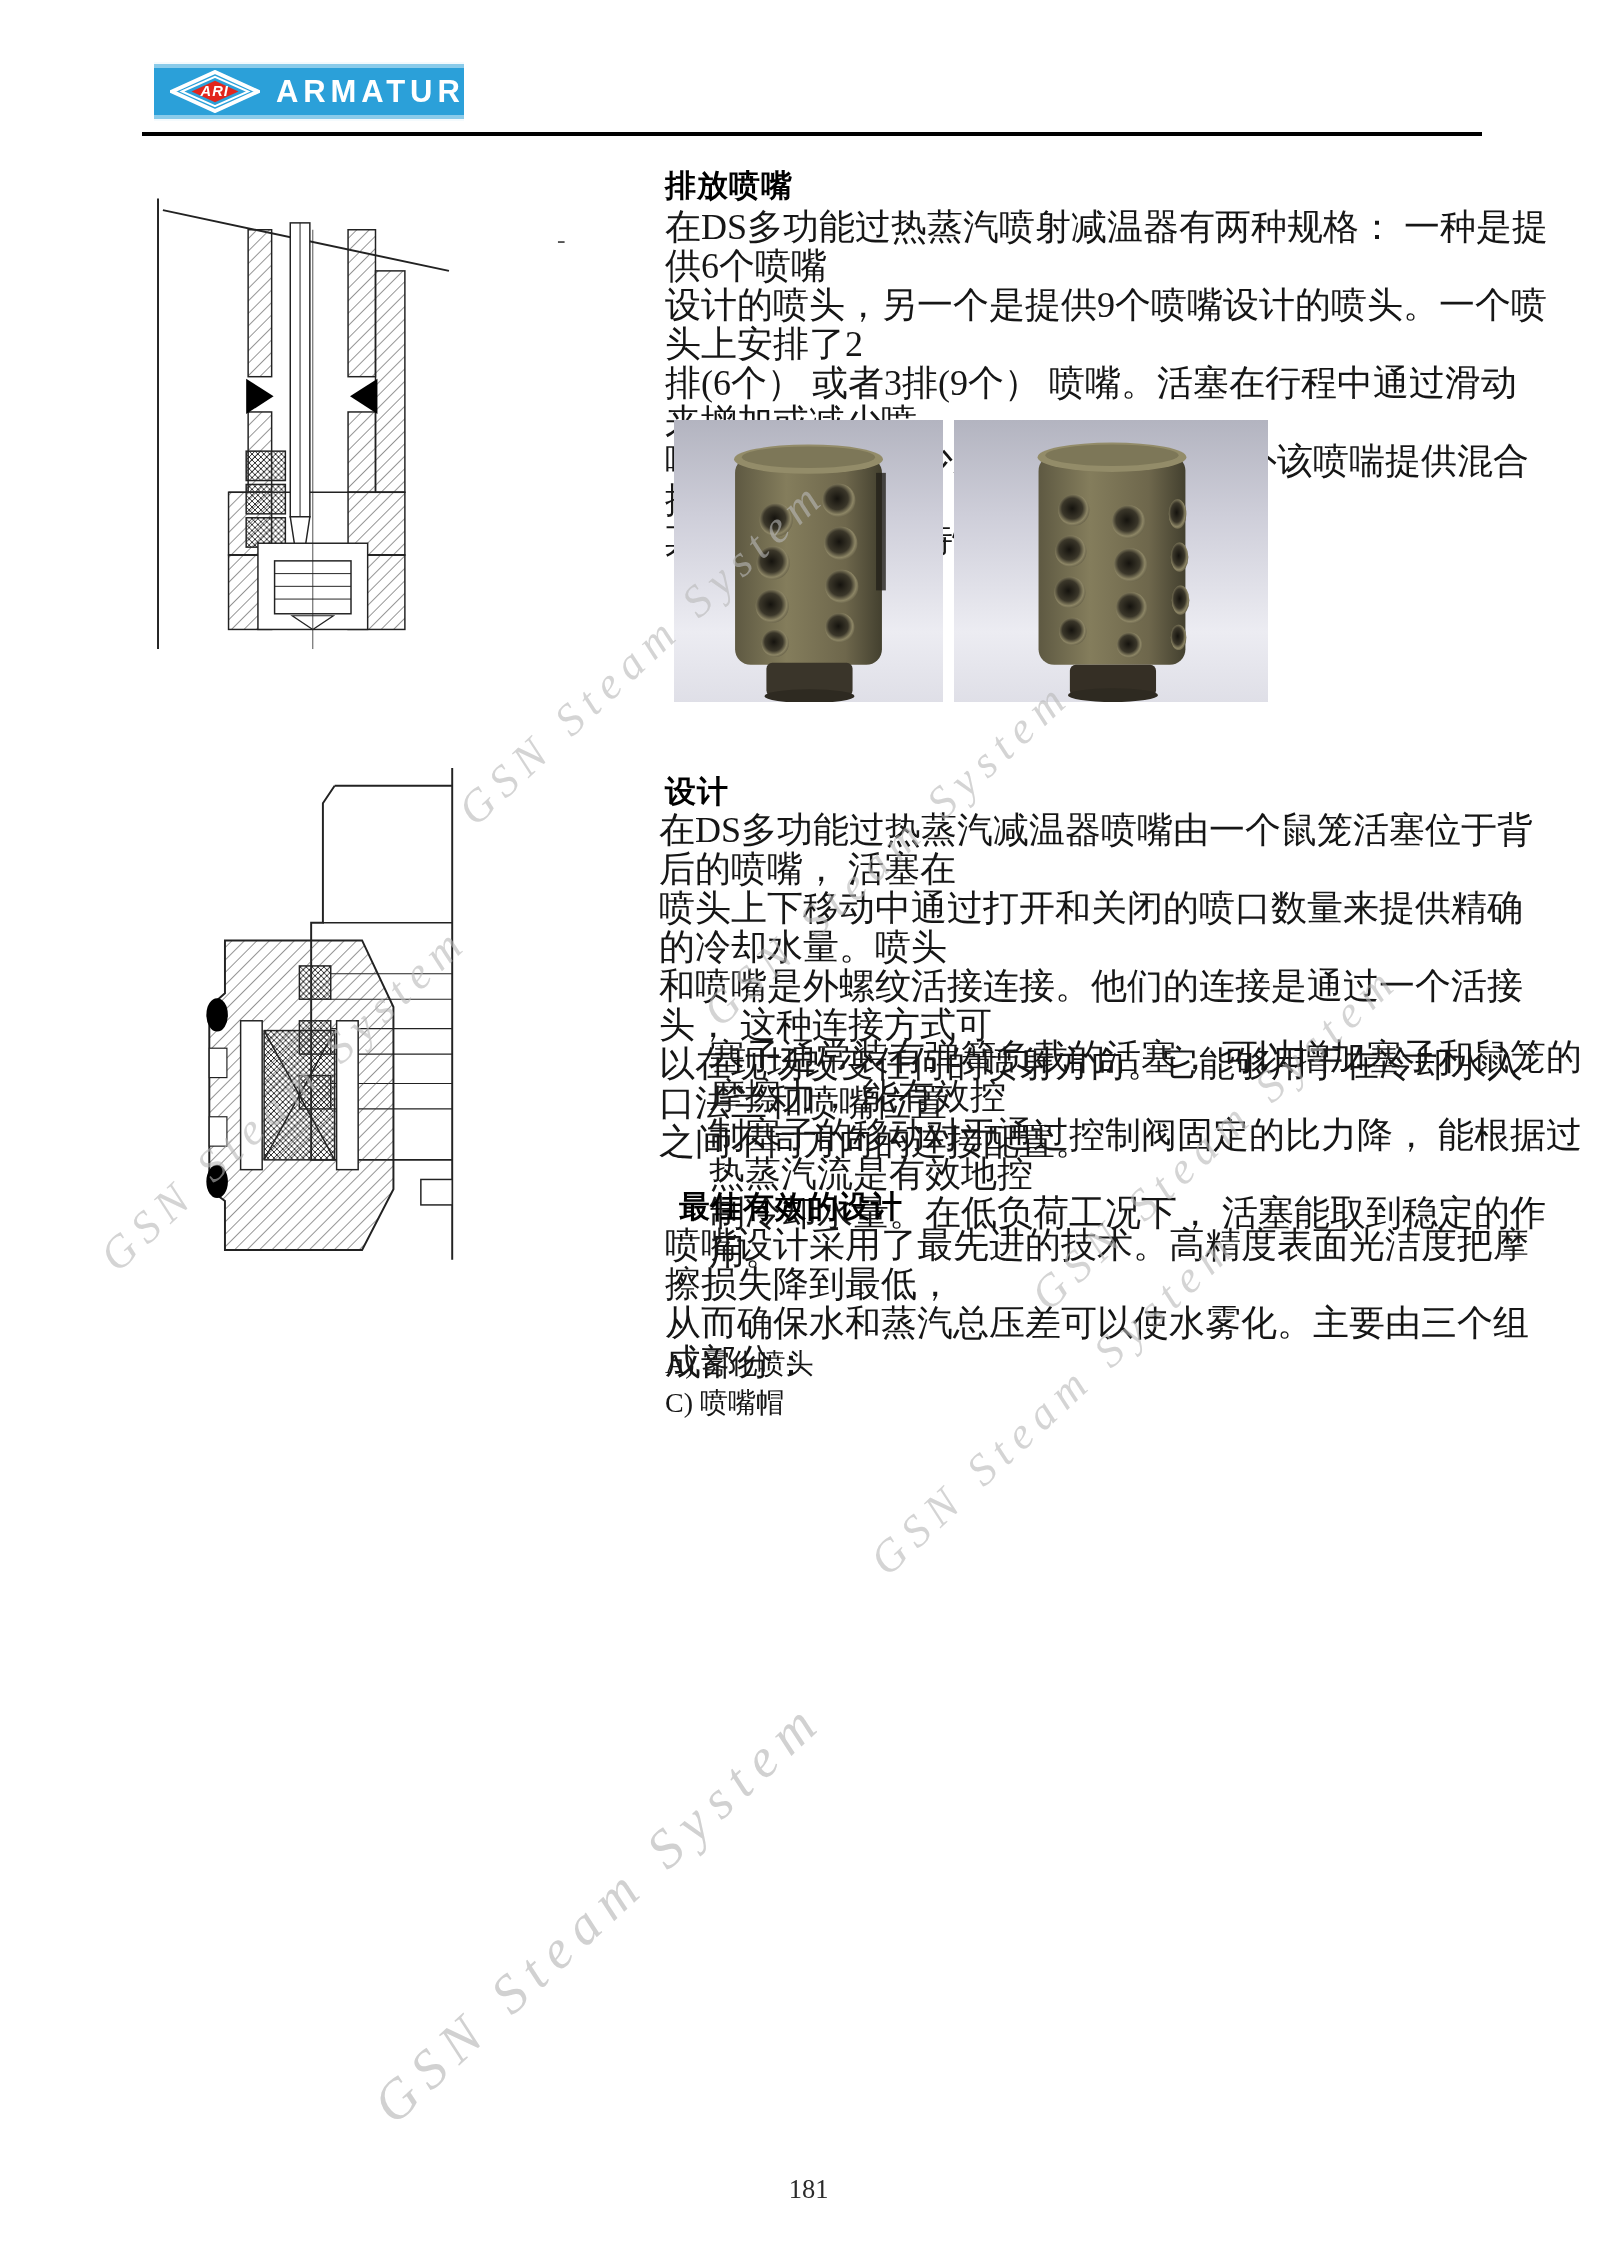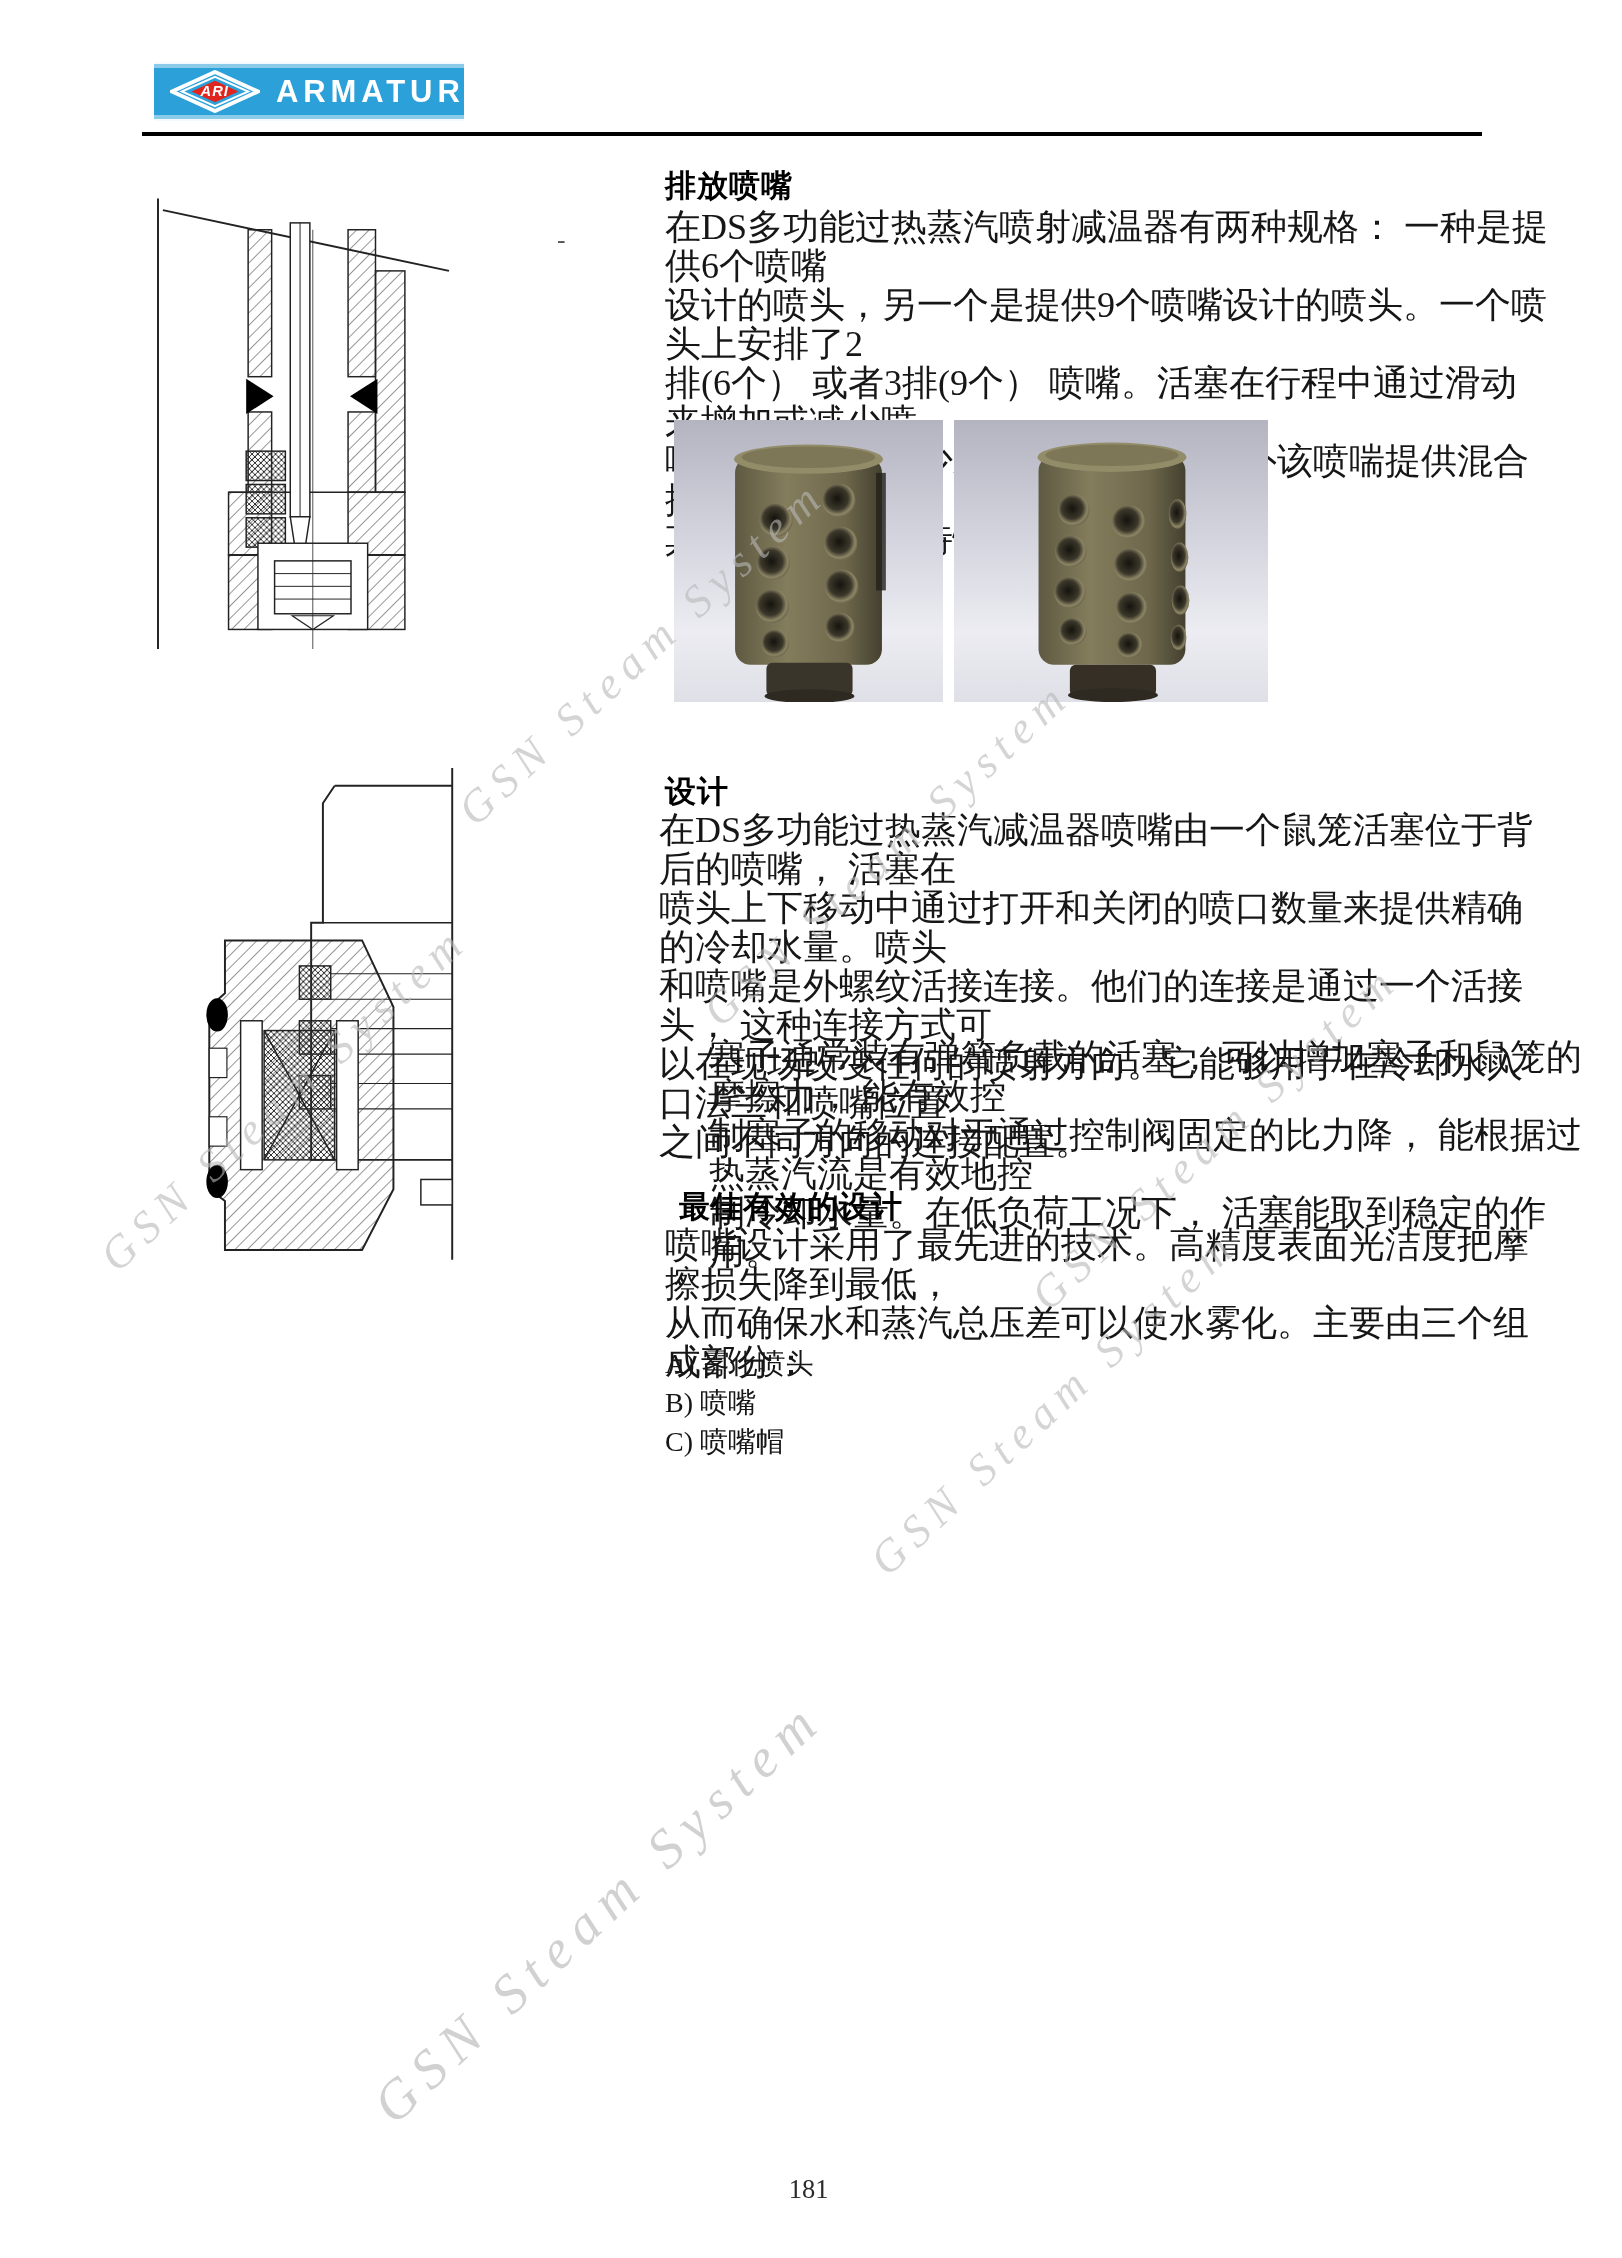--- a/index.html
+++ b/index.html
@@ -216,21 +216,20 @@
 之间不同方向的连接配置。</div>
   <div class="abs para p2b">塞子通常装有弹簧负载的活塞， 可以增加塞子和鼠笼的摩擦力， 能有效控
 制塞子的移动对于通过控制阀固定的比力降， 能根据过热蒸汽流是有效地控
 制冷却水量。在低负荷工况下， 活塞能取到稳定的作用。</div>
 
   <div class="abs sec-title h3">最佳有效的设计</div>
   <div class="abs para p3">喷嘴设计采用了最先进的技术。高精度表面光洁度把摩擦损失降到最低，
 从而确保水和蒸汽总压差可以使水雾化。主要由三个组成部分：</div>
   <div class="abs list">
     <div class="list-item">A) 雾化喷头</div>
-    <div class="list-item">B) 喷嘴</div>
     <div class="list-item">C) 喷嘴帽</div>
   </div>
 
 
   <div class="abs page-number">181</div>
 
   <div class="wm" style="left:642px;top:652px;">GSN Steam System</div>
   <div class="wm" style="left:284px;top:1098px;">GSN Steam System</div>
   <div class="wm" style="left:887px;top:853px;">GSN Steam System</div>
   <div class="wm" style="left:1215px;top:1137px;">GSN Steam System</div>

